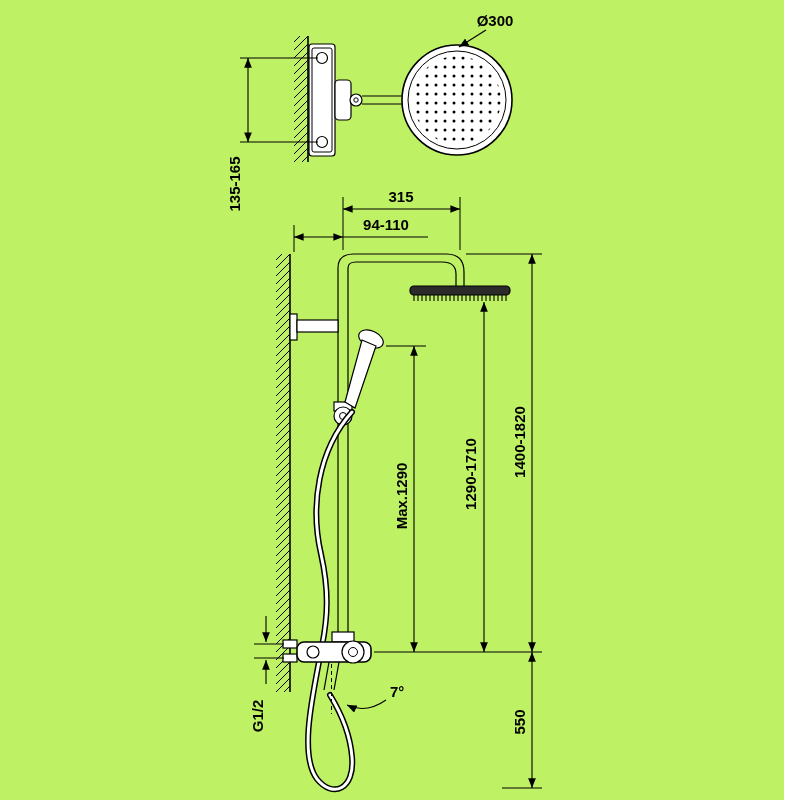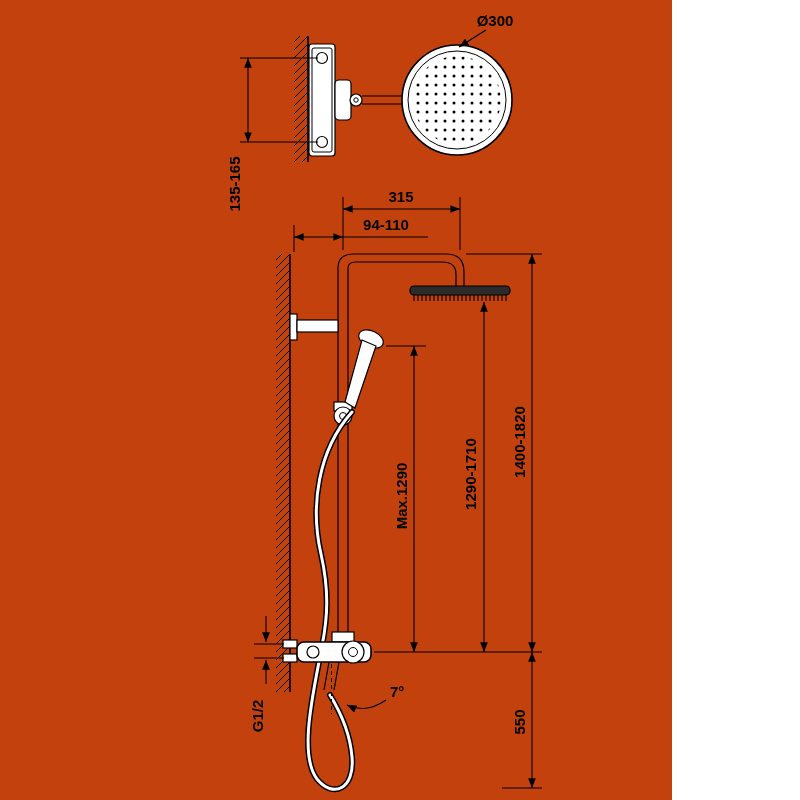--- a/index.html
+++ b/index.html
@@ -1,16 +1,16 @@
 <!DOCTYPE html>
 <html><head>
 <meta charset="utf-8">
 <style>
   html,body { margin:0; padding:0; background:#ffffff; }
-  .page { position:relative; width:672px; height:800px; background:#c2410c; overflow:hidden; }
+  .page { position:relative; width:784px; height:800px; background:#bef264; overflow:hidden; }
   svg { position:absolute; inset:0; }
   .ln   { stroke:#000; stroke-width:1.6; fill:none; }
   .ln2  { stroke:#000; stroke-width:1.2; fill:none; }
   .thin { stroke:#000; stroke-width:1;   fill:none; }
   .dim  { stroke:#000; stroke-width:1.1; fill:none; }
   .dash { stroke:#000; stroke-width:1; fill:none; stroke-dasharray:4 3; }
   .fw   { fill:#fff; }
   .fd   { fill:#2b2b2b; }
   .hose-out { stroke:#000; stroke-width:6; fill:none; stroke-linecap:round; }
   .hose-in  { stroke:#fff; stroke-width:3; fill:none; stroke-linecap:round; }

